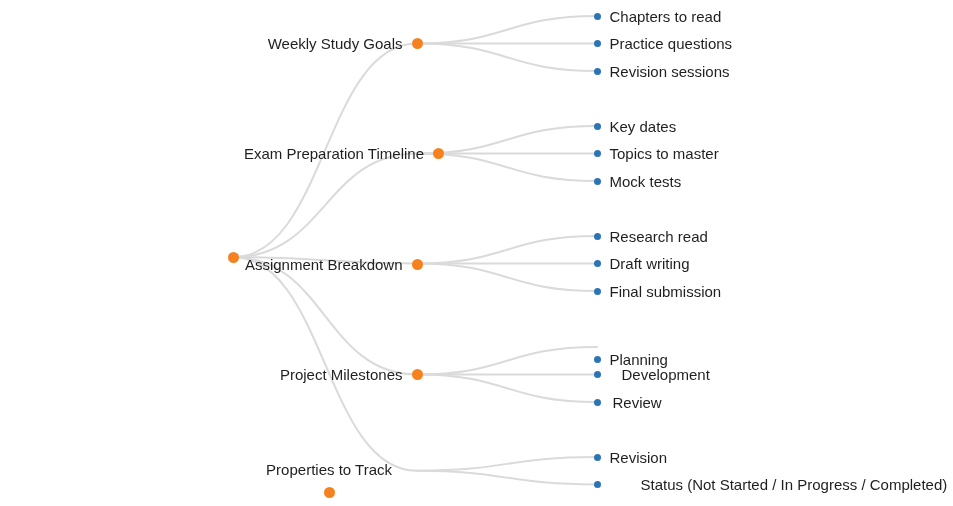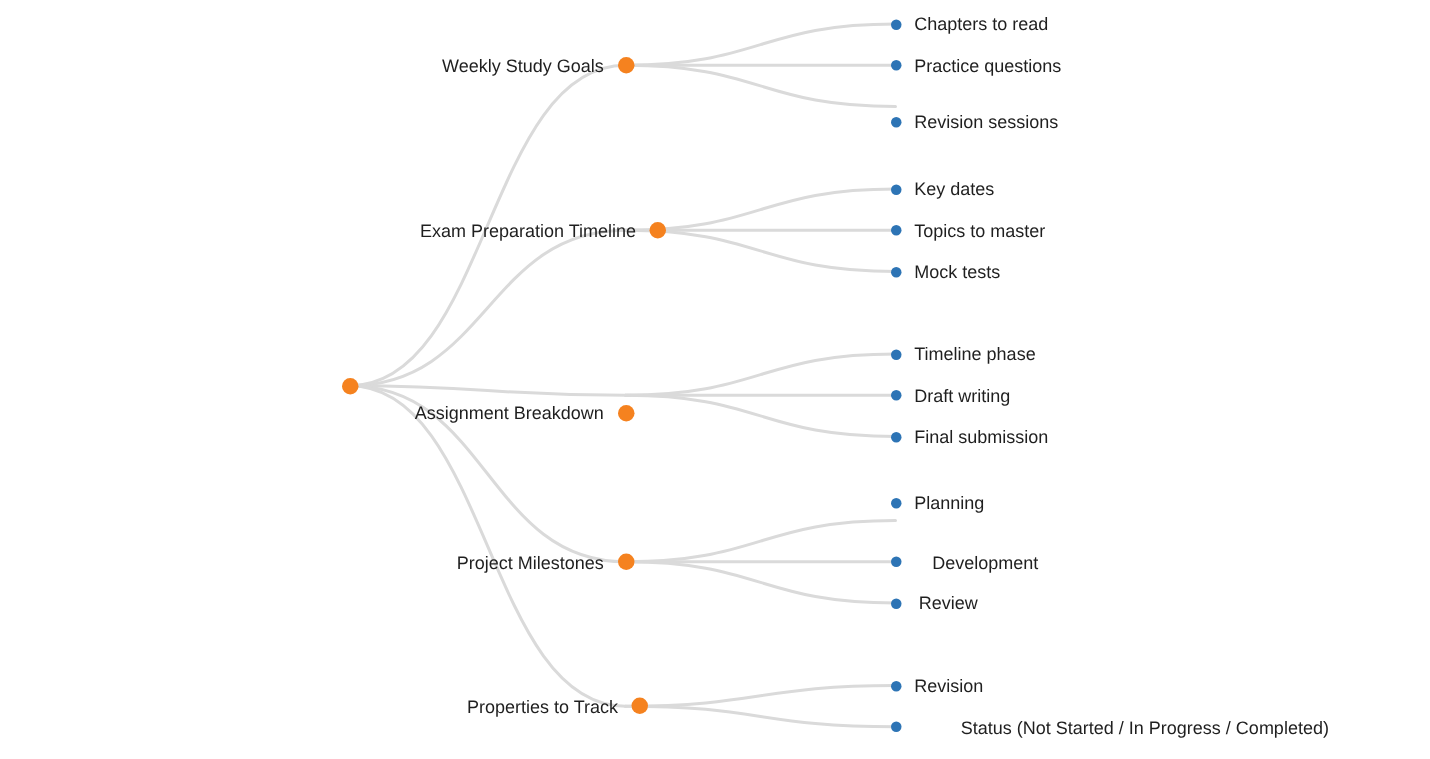--- a/index.html
+++ b/index.html
@@ -10,21 +10,21 @@
     overflow:hidden;
     background:var(--bg,#ffffff);
     font-family:"Liberation Sans","DejaVu Sans",sans-serif;
   }
   #links{position:absolute;left:0;top:0;width:953px;height:506px;}
   #links path{fill:none;stroke:var(--link,#dadada);stroke-width:2;stroke-linecap:round;}
   .node{
     position:absolute;
     display:flex;align-items:center;gap:9px;
     height:20px;white-space:nowrap;
-    font-size:12px;color:var(--text,#1f1f1f);
+    font-size:15px;color:var(--text,#1f1f1f);
   }
   .dot{border-radius:50%;flex:none;display:inline-block;}
   .root-dot,.branch-dot{width:11px;height:11px;background:var(--dot-orange,#f5821f);}
   .leaf-dot{width:7px;height:7px;background:var(--dot-blue,#2d74b5);}
 </style>
 </head>
 <body>
 
 <div id="canvas">
   <svg id="links" viewBox="0 0 953 506">
@@ -57,73 +57,73 @@
         <span class="dot branch-dot"></span>
       </div>
       <div class="node" style="top: 6px; left: 593.5px;">
         <span class="dot leaf-dot"></span>
         <span>Chapters to read</span>
       </div>
       <div class="node" style="top: 33.5px; left: 593.5px;">
         <span class="dot leaf-dot"></span>
         <span>Practice questions</span>
       </div>
-      <div class="node" style="top: 71px; left: 593.5px;">
+      <div class="node" style="top: 61px; left: 593.5px;">
         <span class="dot leaf-dot"></span>
         <span>Revision sessions</span>
       </div>
       <div class="node" style="top: 143.5px; right: 509px;">
         <span>Exam Preparation Timeline</span>
         <span class="dot branch-dot"></span>
       </div>
       <div class="node" style="top: 116px; left: 593.5px;">
         <span class="dot leaf-dot"></span>
         <span>Key dates</span>
       </div>
       <div class="node" style="top: 143.5px; left: 593.5px;">
         <span class="dot leaf-dot"></span>
         <span>Topics to master</span>
       </div>
       <div class="node" style="top: 171px; left: 593.5px; text-align: right;">
         <span class="dot leaf-dot"></span>
         <span>Mock tests</span>
       </div>
-      <div class="node" style="top: 265px; right: 530.5px;">
+      <div class="node" style="top: 254px; right: 530.5px;">
         <span>Assignment Breakdown</span>
         <span class="dot branch-dot"></span>
       </div>
       <div class="node" style="top: 226px; left: 593.5px;">
         <span class="dot leaf-dot"></span>
-        <span>Timeline phase</span>
+        <span>Research read</span>
       </div>
       <div class="node" style="top: 253.5px; left: 593.5px;">
         <span class="dot leaf-dot"></span>
         <span>Draft writing</span>
       </div>
       <div class="node" style="top: 281px; left: 593.5px;">
         <span class="dot leaf-dot"></span>
         <span>Final submission</span>
       </div>
       <div class="node" style="top: 364.5px; right: 530.5px;">
         <span>Project Milestones</span>
         <span class="dot branch-dot"></span>
       </div>
-      <div class="node" style="top: 325px; left: 593.5px;">
+      <div class="node" style="top: 349px; left: 593.5px;">
         <span class="dot leaf-dot"></span>
         <span>Planning</span>
       </div>
       <div class="node" style="top: 364.5px; left: 593.5px; gap: 21px;">
         <span class="dot leaf-dot"></span>
         <span>Development</span>
       </div>
       <div class="node" style="top: 392px; left: 593.5px; gap: 12px;">
         <span class="dot leaf-dot"></span>
         <span>Review</span>
       </div>
-      <div class="node" style="top: 460.75px; right: 521px;">
+      <div class="node" style="top: 460.75px; right: 561px; flex-direction: column;">
         <span>Properties to Track</span>
         <span class="dot branch-dot"></span>
       </div>
       <div class="node" style="top: 447px; left: 593.5px;">
         <span class="dot leaf-dot"></span>
         <span>Revision</span>
       </div>
       <div class="node" style="top: 474.5px; left: 593.5px; gap: 40px;">
         <span class="dot leaf-dot"></span>
         <span>Status (Not Started / In Progress / Completed)</span>

